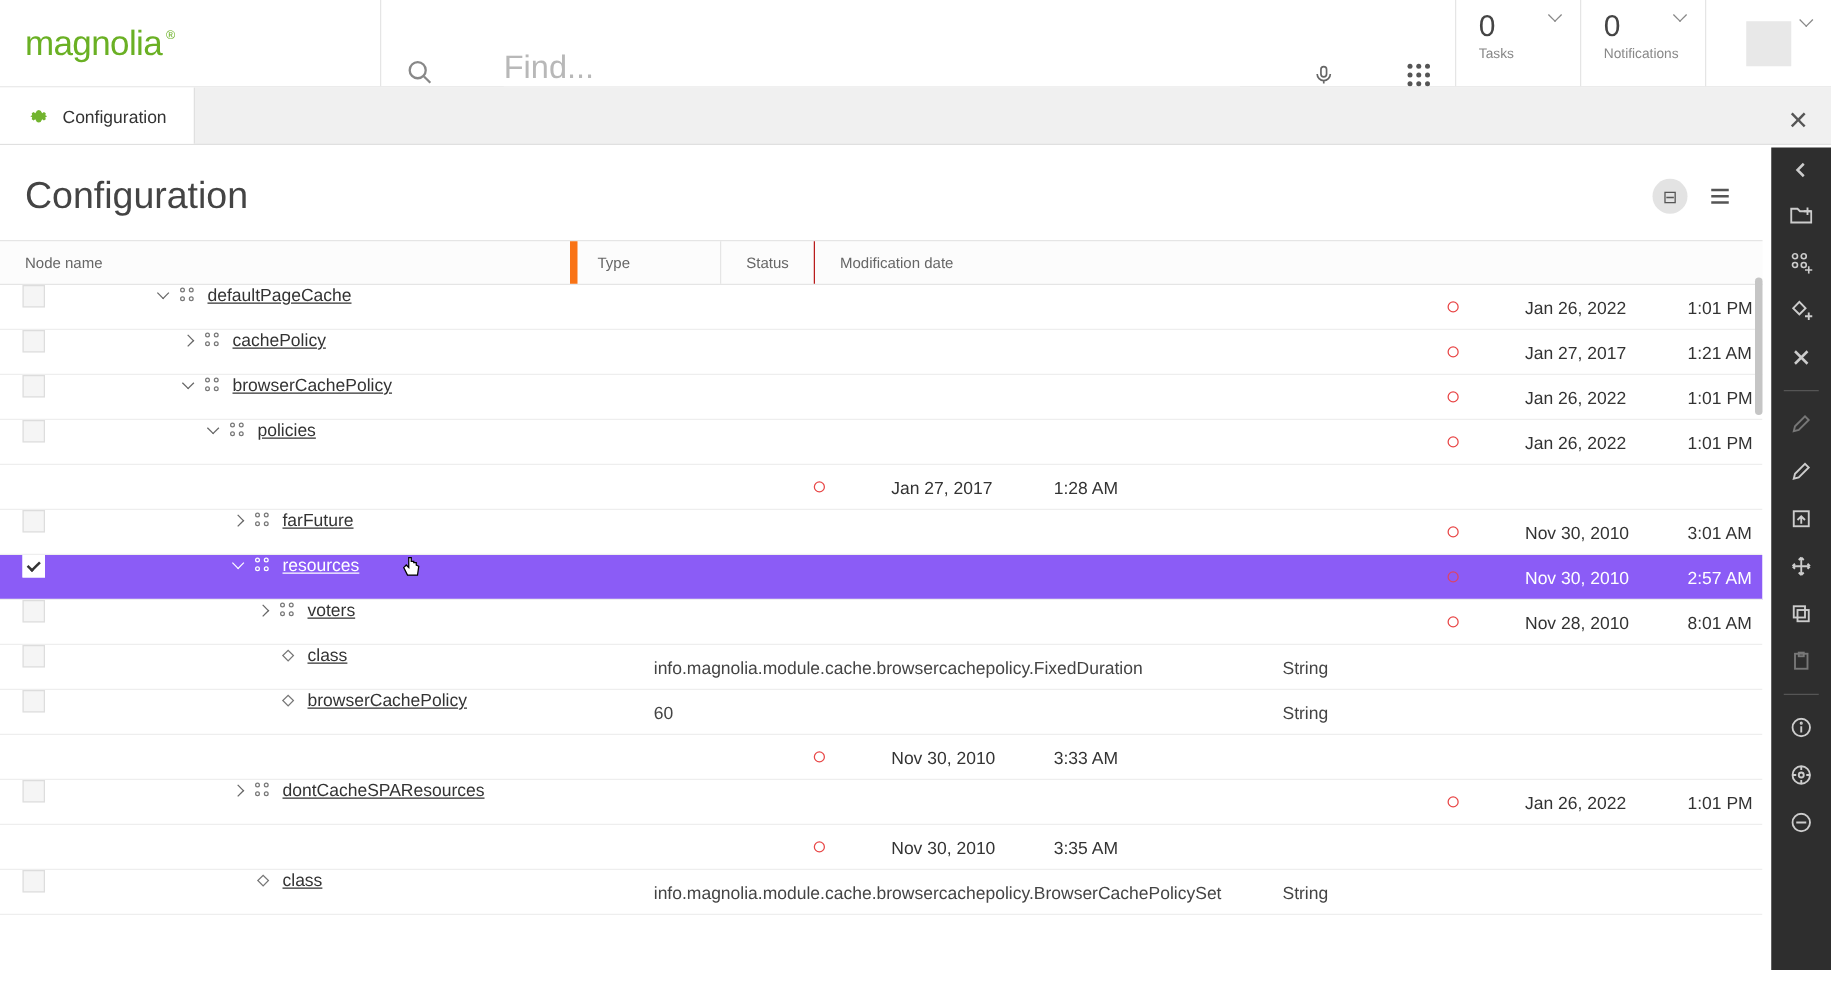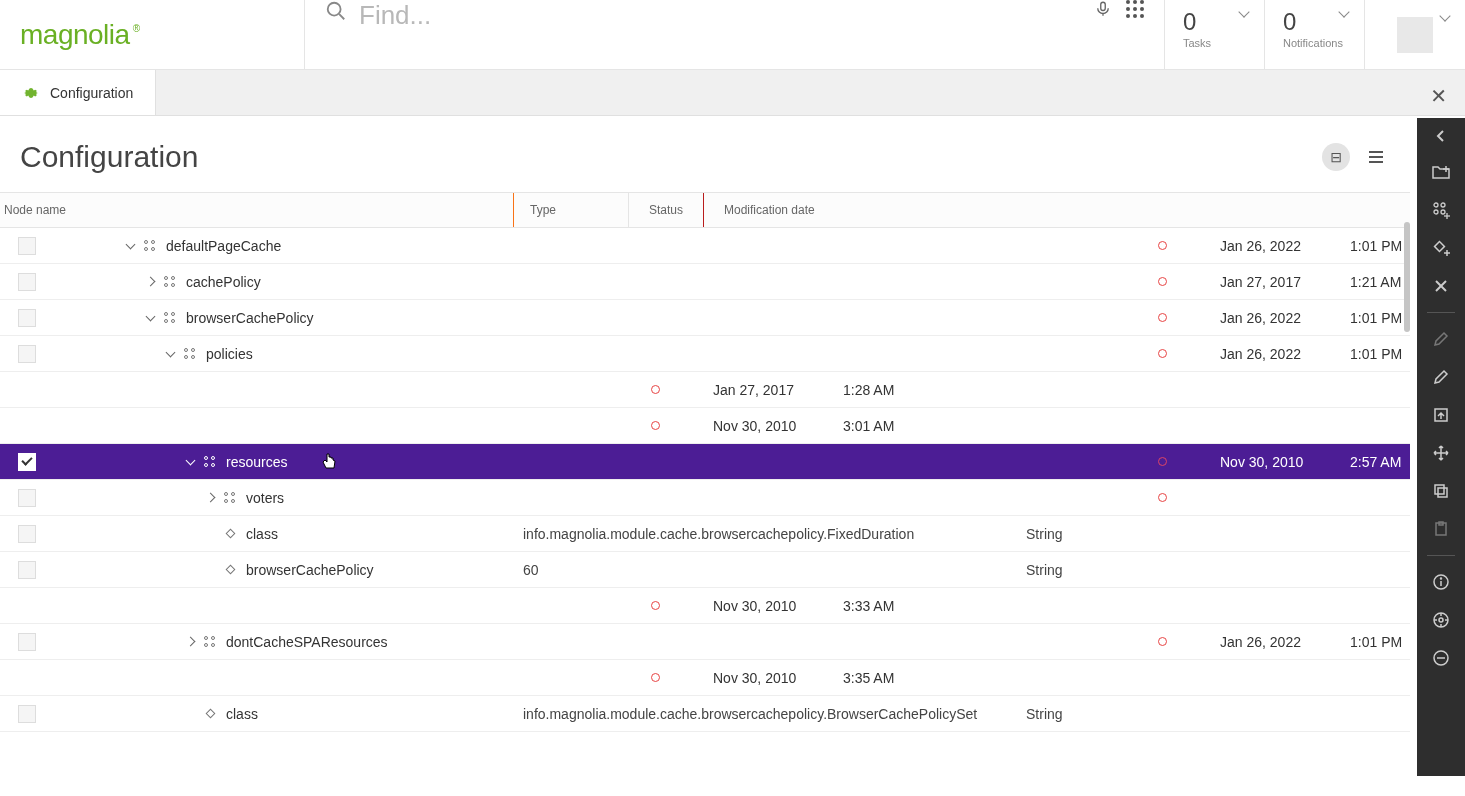--- a/index.html
+++ b/index.html
@@ -4,21 +4,21 @@
 <style>
 * { box-sizing: border-box; margin: 0; padding: 0; }
 body { font-family: -apple-system, BlinkMacSystemFont, "Segoe UI", Helvetica, Arial, sans-serif; font-size: 14px; color: #333; background: #fff; width: 1465px; height: 796px; overflow: hidden; position: relative; }
 
 
 .topbar { height: 70px; display: flex; border-bottom: 1px solid #e5e5e5; }
 .logo { width: 305px; display: flex; align-items: center; padding-left: 20px; border-right: 1px solid #e5e5e5; }
 .logo-text { font-size: 28px; font-weight: 300; color: #6ab024; letter-spacing: -0.5px; position: relative; }
 .logo-text::after { content: "®"; font-size: 10px; position: absolute; top: 4px; right: -10px; color: #6ab024; }
 
-.search-wrap { flex: 1; display: flex; align-items: flex-start; padding: 0 20px; border-right: 1px solid #e5e5e5; position: relative; }
+.search-wrap { flex: 1; display: flex; align-items: flex-end; padding: 0 20px; border-right: 1px solid #e5e5e5; position: relative; gap: 44px; }
 .search-icon { width: 22px; height: 22px; stroke: #888; fill: none; margin-right: 12px; }
 .search-input { flex: 1; border: none; outline: none; font-size: 26px; font-weight: 300; color: #333; }
 .search-input::placeholder { color: #b8b8b8; }
 .mic-icon, .apps-icon { width: 18px; height: 18px; margin-left: 14px; color: #666; }
 .apps-grid { display: grid; grid-template-columns: repeat(3,4px); grid-template-rows: repeat(3,4px); gap: 3px; }
 .apps-grid span { background: #555; border-radius: 50%; width: 4px; height: 4px; display: block; }
 
 .pill { border-right: 1px solid #e5e5e5; padding: 10px 18px; min-width: 100px; position: relative; }
 .pill-number { font-size: 24px; font-weight: 300; color: #444; line-height: 1; }
 .pill-label { font-size: 11px; color: #888; margin-top: 3px; }
@@ -43,32 +43,32 @@
 .page-title { font-size: 30px; font-weight: 300; color: #444; }
 .view-toggles { display: flex; gap: 12px; align-items: center; }
 .toggle-btn { width: 28px; height: 28px; border-radius: 50%; display: flex; align-items: center; justify-content: center; cursor: pointer; }
 .toggle-btn.active { background: #e3e3e3; }
 .tree-glyph { font-size: 14px; color: #555; }
 .list-glyph { display: flex; flex-direction: column; gap: 3px; }
 .list-glyph span { width: 14px; height: 2px; background: #555; display: block; }
 
 
 .table-head { display: flex; border-top: 1px solid #e5e5e5; border-bottom: 1px solid #e5e5e5; background: #fcfcfc; height: 36px; align-items: center; font-size: 12px; color: #666; }
-.col-node { width: 514px; padding-left: 4px; border-right: 1px solid #f97316; height: 100%; display: flex; align-items: center; }
+.col-node { width: 462px; padding-left: 20px; border-right: 6px solid #f97316; height: 100%; display: flex; align-items: center; }
 .col-value { width: 503px; padding-left: 16px; border-right: 1px solid #e5e5e5; height: 100%; display: flex; align-items: center; }
 .col-type { width: 115px; padding-left: 16px; border-right: 1px solid #e5e5e5; height: 100%; display: flex; align-items: center; }
 .col-status { width: 75px; text-align: center; border-right: 1px solid #b91c1c; height: 100%; display: flex; align-items: center; justify-content: center; }
 .col-mod { flex: 1; padding-left: 20px; height: 100%; display: flex; align-items: center; }
 
 .tree-body { flex: 1; overflow: auto; }
 .row { display: flex; height: 36px; align-items: center; border-bottom: 1px solid #eee; font-size: 14px; }
-.row.selected { background: #4c1d95; color: #fff; }
+.row.selected { background: #8b5cf6; color: #fff; }
 .row.selected .status-ring { border-color: #d46; }
 
-.cell-node { width: 507px; display: flex; align-items: center; height: 100%; }
+.cell-node { width: 507px; display: flex; height: 100%; text-decoration: underline; }
 .cell-value { width: 503px; padding-left: 16px; display: flex; align-items: center; height: 100%; color: #444; }
 .cell-type { width: 115px; padding-left: 16px; display: flex; align-items: center; height: 100%; color: #444; }
 .cell-status { width: 75px; display: flex; align-items: center; justify-content: center; height: 100%; }
 .cell-mod { flex: 1; display: flex; align-items: center; height: 100%; padding-left: 20px; gap: 40px; }
 .mod-date { width: 90px; }
 .mod-time { }
 
 .checkbox { width: 18px; height: 18px; border: 1px solid #ddd; background: #f5f5f5; margin-left: 18px; margin-right: 6px; flex-shrink: 0; display: flex; align-items: center; justify-content: center; }
 .row.selected .checkbox { background: #fff; border-color: #fff; }
 .checkmark { display: none; }
@@ -304,20 +304,36 @@
         <div class="cell-type"></div>
         <div class="cell-status">
           <div class="status-ring"></div>
         </div>
         <div class="cell-mod">
           <span class="mod-date">Jan 27, 2017</span>
           <span class="mod-time">1:28 AM</span>
         </div>
       </div>
       <div class="row">
+        <div class="cell-node">
+          <div class="checkbox"></div>
+          <div class="indent" style="width: 140px;"></div>
+          <div class="expander">
+            <div class="exp-chev right"></div>
+          </div>
+          <div class="node-icon">
+            <div class="dots4">
+              <span></span>
+              <span></span>
+              <span></span>
+              <span></span>
+            </div>
+          </div>
+          <span class="node-label">farFuture</span>
+        </div>
         <div class="cell-value"></div>
         <div class="cell-type"></div>
         <div class="cell-status">
           <div class="status-ring"></div>
         </div>
         <div class="cell-mod">
           <span class="mod-date">Nov 30, 2010</span>
           <span class="mod-time">3:01 AM</span>
         </div>
       </div>
@@ -369,20 +385,24 @@
               <span></span>
               <span></span>
             </div>
           </div>
           <span class="node-label">voters</span>
         </div>
         <div class="cell-value"></div>
         <div class="cell-type"></div>
         <div class="cell-status">
           <div class="status-ring"></div>
+        </div>
+        <div class="cell-mod">
+          <span class="mod-date">Nov 28, 2010</span>
+          <span class="mod-time">8:01 AM</span>
         </div>
       </div>
       <div class="row">
         <div class="cell-node">
           <div class="checkbox"></div>
           <div class="indent" style="width: 160px;"></div>
           <div class="expander"></div>
           <div class="node-icon">
             <div class="diamond"></div>
           </div>

